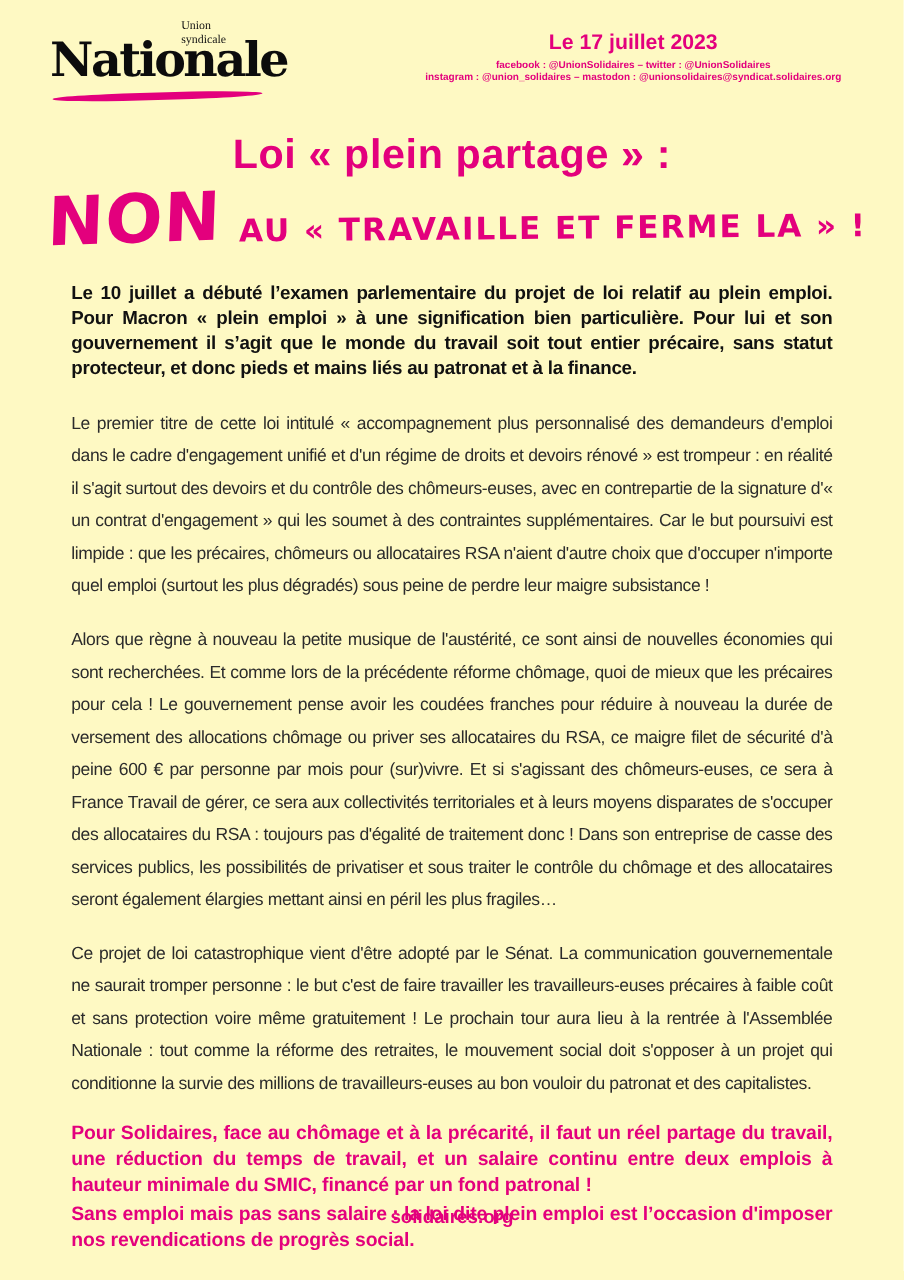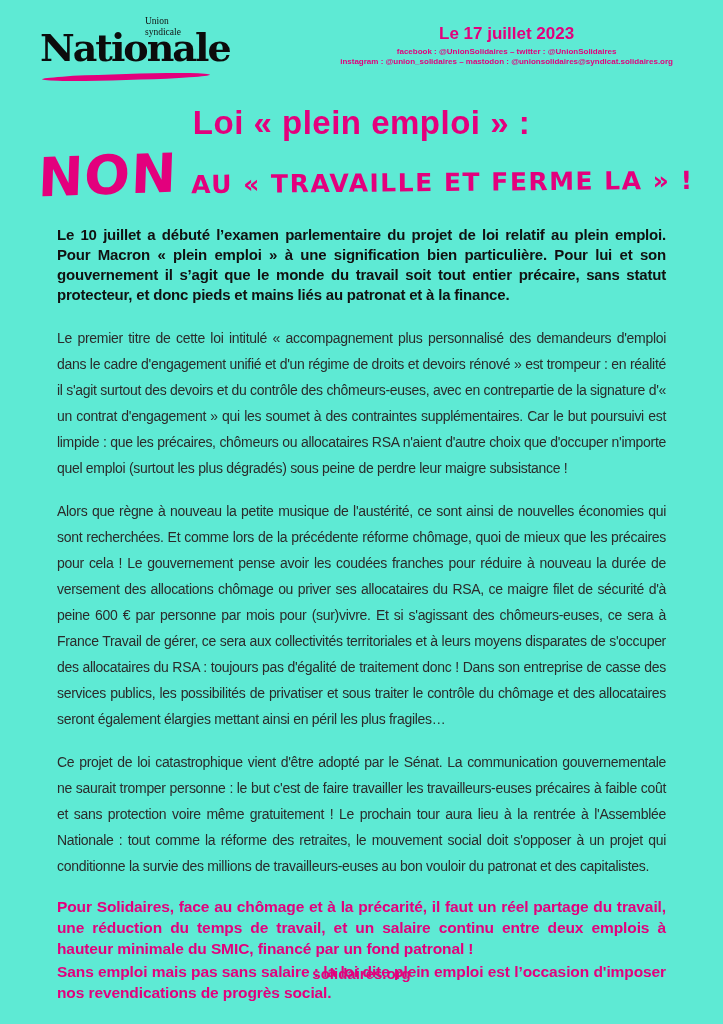--- a/index.html
+++ b/index.html
@@ -2,21 +2,21 @@
 <html><head>
 <meta charset="utf-8">
 <style>
   * { margin: 0; padding: 0; box-sizing: border-box; }
   html, body { background: #ffffff; }
   .page {
     position: relative;
     width: 723px;
     height: 1024px;
     margin: 0 auto;
-    background: #5eead4;
+    background: #fef9c3;
     overflow: hidden;
     font-family: "Liberation Sans", sans-serif;
   }
   
   .header {
     display: flex;
     justify-content: space-between;
     align-items: flex-start;
     padding: 16px 50px 0 40px;
   }
@@ -105,21 +105,21 @@
       <div class="logo-underline" style="background:#e3007d;"></div>
     </div>
     <div class="header-right">
       <div class="date pink">Le 17 juillet 2023</div>
       <div class="social-line pink">facebook : @UnionSolidaires – twitter : @UnionSolidaires</div>
       <div class="social-line pink">instagram : @union_solidaires – mastodon : @unionsolidaires@syndicat.solidaires.org</div>
     </div>
   </div>
 
   <div class="title-block">
-    <div class="title-line1 pink">Loi « plein emploi » :</div>
+    <div class="title-line1 pink">Loi « plein partage » :</div>
     <div class="title-line2">
       <span class="shout pink">NON</span>
       <span class="shout-rest pink">AU « TRAVAILLE ET FERME LA » !</span>
     </div>
   </div>
 
   <div class="content">
     <p class="p-bold">Le 10 juillet a débuté l’examen parlementaire du projet de loi relatif au plein emploi. Pour Macron « plein emploi » à une signification bien particulière. Pour lui et son gouvernement il s’agit que le monde du travail soit tout entier précaire, sans statut protecteur, et donc pieds et mains liés au patronat et à la finance.</p>
     <p class="p-regular">Le premier titre de cette loi intitulé « accompagnement plus personnalisé des demandeurs d'emploi dans le cadre d'engagement unifié et d'un régime de droits et devoirs rénové » est trompeur : en réalité il s'agit surtout des devoirs et du contrôle des chômeurs-euses, avec en contrepartie de la signature d'« un contrat d'engagement » qui les soumet à des contraintes supplémentaires. Car le but poursuivi est limpide : que les précaires, chômeurs ou allocataires RSA n'aient d'autre choix que d'occuper n'importe quel emploi (surtout les plus dégradés) sous peine de perdre leur maigre subsistance !</p>
     <p class="p-regular">Alors que règne à nouveau la petite musique de l'austérité, ce sont ainsi de nouvelles économies qui sont recherchées. Et comme lors de la précédente réforme chômage, quoi de mieux que les précaires pour cela ! Le gouvernement pense avoir les coudées franches pour réduire à nouveau la durée de versement des allocations chômage ou priver ses allocataires du RSA, ce maigre filet de sécurité d'à peine 600 € par personne par mois pour (sur)vivre. Et si s'agissant des chômeurs-euses, ce sera à France Travail de gérer, ce sera aux collectivités territoriales et à leurs moyens disparates de s'occuper des allocataires du RSA : toujours pas d'égalité de traitement donc ! Dans son entreprise de casse des services publics, les possibilités de privatiser et sous traiter le contrôle du chômage et des allocataires seront également élargies mettant ainsi en péril les plus fragiles…</p>

